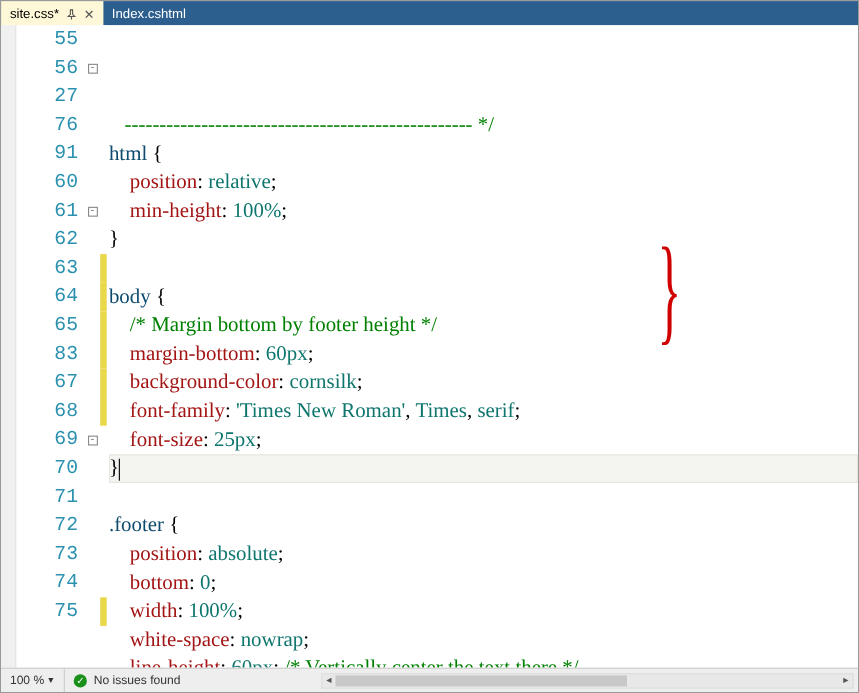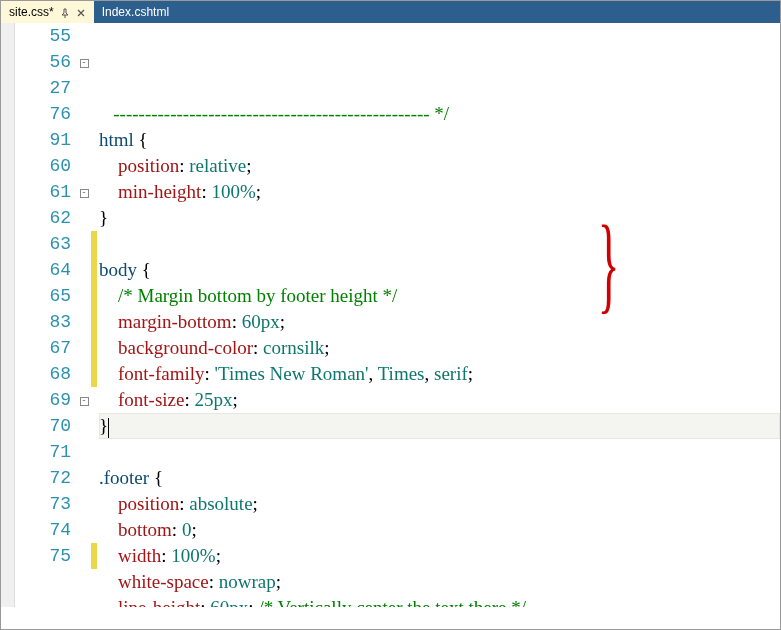--- a/index.html
+++ b/index.html
@@ -132,14 +132,29 @@
         <div class="mark none"></div>
         <div class="mark none"></div>
         <div class="mark none"></div>
         <div class="mark yellow"></div>
       </div>
     <div class="code-col" id="code">
       <div class="brace-annot" id="annot" style="left: 490px; top: 196px; transform: scaleX(0.5) scaleY(1.2);">}</div>
     <div class="code-line"><span>   </span><span class="tok-cmt">-------------------------------------------------- */</span></div><div class="code-line"><span class="tok-sel">html</span><span class="tok-punc"> {</span></div><div class="code-line"><span>    </span><span class="tok-kw">position</span><span class="tok-punc">: </span><span class="tok-val">relative</span><span class="tok-punc">;</span></div><div class="code-line"><span>    </span><span class="tok-kw">min-height</span><span class="tok-punc">: </span><span class="tok-val">100%</span><span class="tok-punc">;</span></div><div class="code-line"><span class="tok-punc">}</span></div><div class="code-line"></div><div class="code-line"><span class="tok-sel">body</span><span class="tok-punc"> {</span></div><div class="code-line"><span>    </span><span class="tok-cmt">/* Margin bottom by footer height */</span></div><div class="code-line"><span>    </span><span class="tok-kw">margin-bottom</span><span class="tok-punc">: </span><span class="tok-val">60px</span><span class="tok-punc">;</span></div><div class="code-line"><span>    </span><span class="tok-kw">background-color</span><span class="tok-punc">: </span><span class="tok-val">cornsilk</span><span class="tok-punc">;</span></div><div class="code-line"><span>    </span><span class="tok-kw">font-family</span><span class="tok-punc">: </span><span class="tok-val">'Times New Roman'</span><span class="tok-punc">, </span><span class="tok-val">Times</span><span class="tok-punc">, </span><span class="tok-val">serif</span><span class="tok-punc">;</span></div><div class="code-line"><span>    </span><span class="tok-kw">font-size</span><span class="tok-punc">: </span><span class="tok-val">25px</span><span class="tok-punc">;</span></div><div class="code-line current"><span class="tok-punc">}</span><span class="cursor"></span></div><div class="code-line"></div><div class="code-line"><span class="tok-sel">.footer</span><span class="tok-punc"> {</span></div><div class="code-line"><span>    </span><span class="tok-kw">position</span><span class="tok-punc">: </span><span class="tok-val">absolute</span><span class="tok-punc">;</span></div><div class="code-line"><span>    </span><span class="tok-kw">bottom</span><span class="tok-punc">: </span><span class="tok-val">0</span><span class="tok-punc">;</span></div><div class="code-line"><span>    </span><span class="tok-kw">width</span><span class="tok-punc">: </span><span class="tok-val">100%</span><span class="tok-punc">;</span></div><div class="code-line"><span>    </span><span class="tok-kw">white-space</span><span class="tok-punc">: </span><span class="tok-val">nowrap</span><span class="tok-punc">;</span></div><div class="code-line"><span>    </span><span class="tok-kw">line-height</span><span class="tok-punc">: </span><span class="tok-val">60px</span><span class="tok-punc">; </span><span class="tok-cmt">/* Vertically center the text there */</span></div></div>
   </div>
 
+  <div class="statusbar">
+    <div class="zoom">
+      <span>100 %</span>
+      <span style="font-size:8px;">▼</span>
+    </div>
+    <div class="status-msg">
+      <span class="status-icon">✓</span>
+      <span>No issues found</span>
+    </div>
+    <div class="hscroll">
+      <div class="hscroll-arrow left">◄</div>
+      <div class="hscroll-thumb"></div>
+      <div class="hscroll-arrow right">►</div>
+    </div>
+  </div>
 
 </div>
 
 </body></html>

